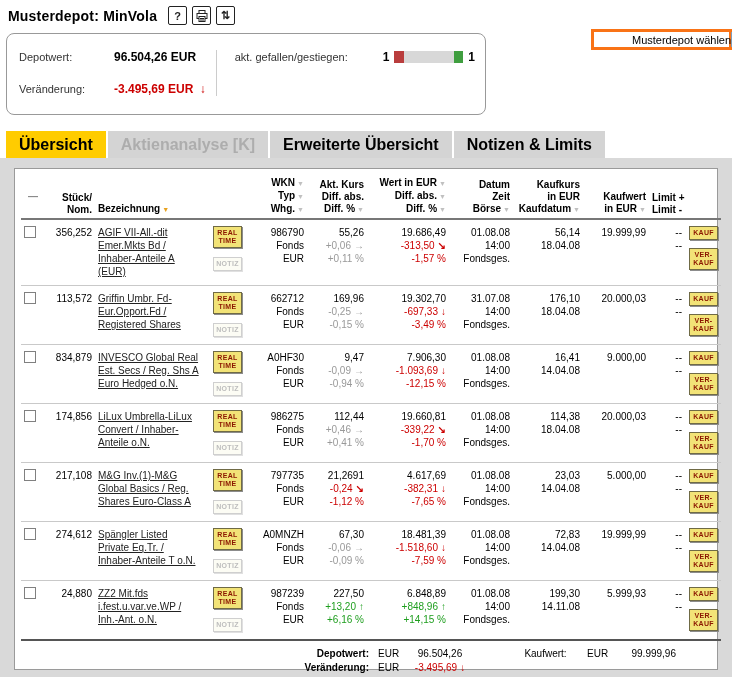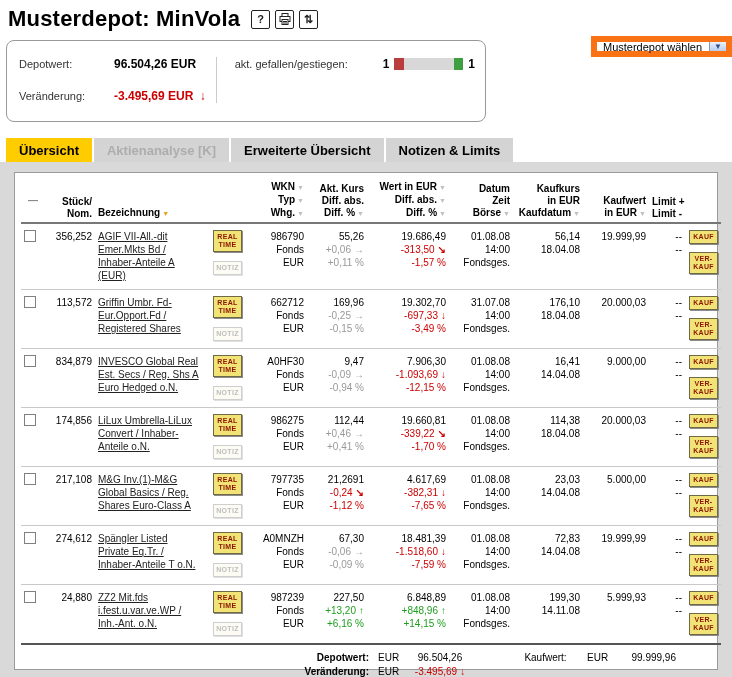--- a/index.html
+++ b/index.html
@@ -4,21 +4,21 @@
 <style>
   * { margin:0; padding:0; box-sizing:border-box; }
   html,body { width:732px; height:677px; }
   body {
     font-family:"Liberation Sans", sans-serif;
     background:#ffffff; color:#000;
     display:flex; flex-direction:column; overflow:hidden;
   }
   
   .title-row { display:flex; align-items:center; gap:5px; padding:6px 8px 2px 8px; }
-  .page-title { font-size:22px; font-weight:bold; letter-spacing:.2px; margin-right:6px; }
+  .page-title { font-size:14px; font-weight:bold; letter-spacing:.2px; margin-right:6px; }
   .title-icon {
     width:19px; height:19px; border:1px solid #222; background:#fff; border-radius:2px;
     display:flex; align-items:center; justify-content:center;
     font-size:11px; font-weight:bold; cursor:pointer; color:#222;
   }
   .title-icon svg { display:block; }
   
   .top-row { display:flex; align-items:flex-start; padding:2px 0 0 6px; }
   .summary-box {
     width:480px; border:1px solid #999; border-radius:8px; background:#fff;
@@ -36,34 +36,34 @@
   .red { color:#cc0000; }
   .pos { color:#1e9e1e; }
   .neu { color:#999999; }
   .neg { color:#cc0000; }
   .trendbar { display:inline-flex; height:12px; margin:0 5px; vertical-align:middle; }
   .seg-red   { width:10px; background:#b93d3d; }
   .seg-gray  { width:50px; background:#d8d8d8; }
   .seg-green { width:9px;  background:#3f9e3f; }
   .depot-select {
     margin-left:auto; margin-top:0; width:141px; height:21px;
-    border:6px solid #f97316; background:#fff; display:flex; align-items:center;
-    font-size:11px; cursor:pointer;
+    border:3px solid #f97316; background:#fff; display:flex; align-items:center;
+    font-size:11px; cursor:pointer;padding-left:32px;
   }
   .depot-select .sel-text { flex:1; padding-left:6px; white-space:nowrap; }
   .sel-chev {
     width:17px; height:100%; border-left:1px solid #7f9db9;
     background:linear-gradient(#e9f1fc,#b9cdee);
     display:flex; align-items:center; justify-content:center;
     color:#2d4f8f; font-size:8px;
   }
   
   .tabbar { display:flex; gap:2px; padding:0 0 0 6px; margin-top:16px; }
   .tab {
-    background:#d4d4d4; color:#000; font-weight:bold; font-size:13px;
+    background:#d4d4d4; color:#000; font-weight:bold; font-size:16px;
     padding:5px 13px 4px 13px; cursor:pointer; white-space:nowrap;
   }
   .tab.active { background:#ffcc00; }
   .tab.disabled { color:#adadad; cursor:default; }
   
   .content { flex:1; background:#d9d9d9; padding:10px 14px 7px 14px; overflow:hidden; }
   .panel { background:#fff; border:1px solid #9a9a9a; height:100%; padding:6px 6px 0 6px; }
   
   table { width:100%; border-collapse:collapse; table-layout:fixed; font-size:10px; }
   th { vertical-align:bottom; font-weight:bold; padding:2px 3px; border-bottom:2px solid #777; }

